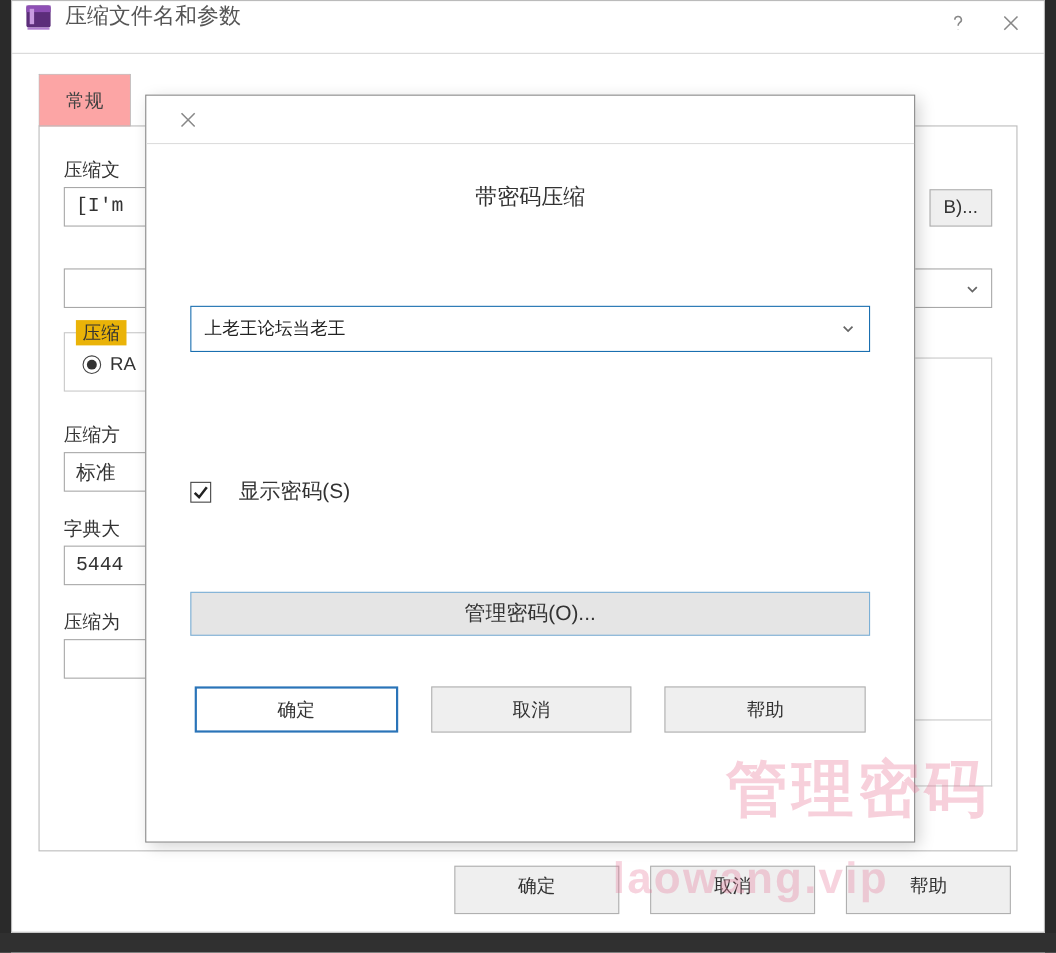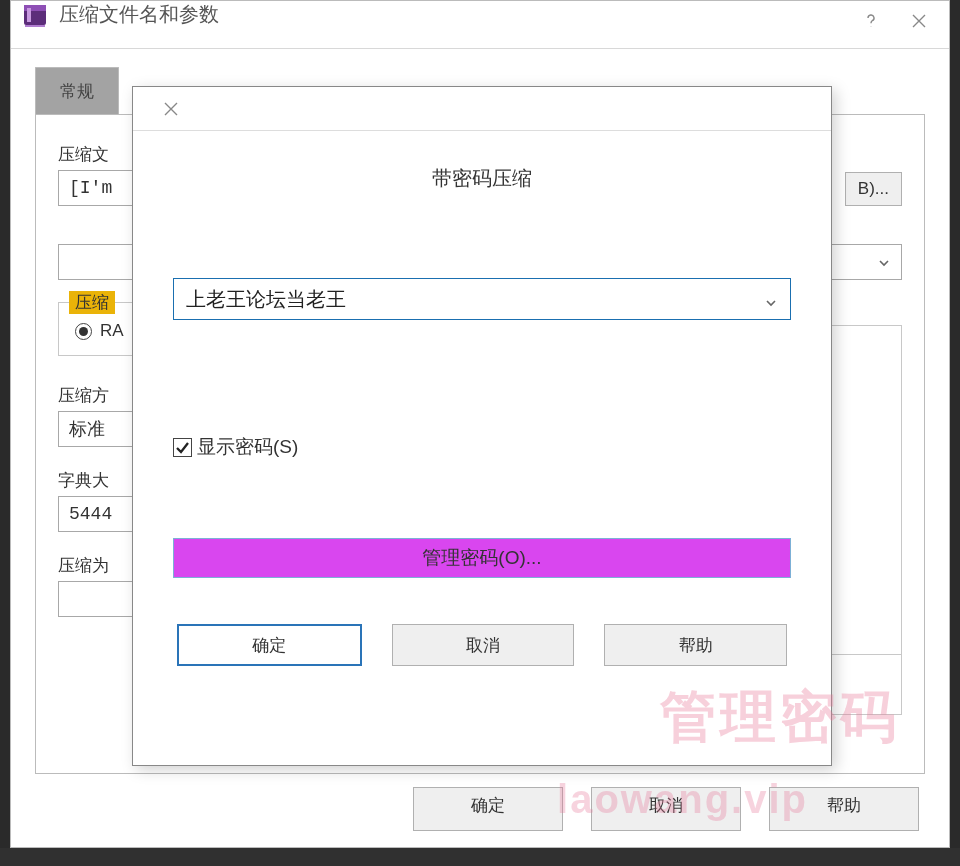--- a/index.html
+++ b/index.html
@@ -46,21 +46,21 @@
     margin-bottom: -1px;
   }
   .tab {
     padding: 12px 24px;
     border: 1px solid transparent;
     border-bottom: none;
     color:#444;
   }
   .tab.active {
     border-color:#bbb;
-    background:#a3a3a3;
+    background:#fca5a5;
     border-top-left-radius:1px;
     border-top-right-radius:1px;
   }
   .tab-panel {
     border: 1px solid #bbb;
     padding: 28px 22px 22px 22px;
     min-height: 660px;
     position: relative;
   }
 
@@ -147,35 +147,35 @@
     margin-bottom:86px;
   }
   .pwd-inner {
     padding:0 22px;
   }
   .pwd-input {
     border:1.5px solid #1a6fb0;
     height:42px;
     padding:0 12px;
     display:flex; align-items:center;
-    font-size:20px;
+    font-size:16px;
     color:#222;
     margin-top:4px;
     background:#fff;
   }
   .pwd-input .val { flex:1; font-family:"Microsoft YaHei",Arial,sans-serif; font-weight:normal; }
-  .check-row { display:flex; align-items:center; gap:5px; font-size:19px; margin-top:6px; }
+  .check-row { display:flex; align-items:center; gap:25px; font-size:19px; margin-top:6px; }
   .checkbox { width:19px; height:19px; border:1.5px solid #444; display:flex; align-items:center; justify-content:center; }
   .checkbox svg { width:15px; height:15px; stroke:#222; stroke-width:2.3; fill:none; }
 
   .manage-btn {
     margin-top:78px;
     height:40px;
     border:1px solid #7cb0d6;
-    background:#d946ef;
+    background:#e5e5e5;
     display:flex; align-items:center; justify-content:center;
     font-size:19px; color:#333;
   }
   .pwd-buttons {
     display:flex; gap:30px; margin-top:46px;
     padding:0 4px;
   }
   .pwd-buttons .btn { flex:1; height:42px; text-align:center; display:flex; align-items:center; justify-content:center; }
   .pwd-buttons .btn.primary { border:2px solid #2a74b8; background:#fff; }
 

